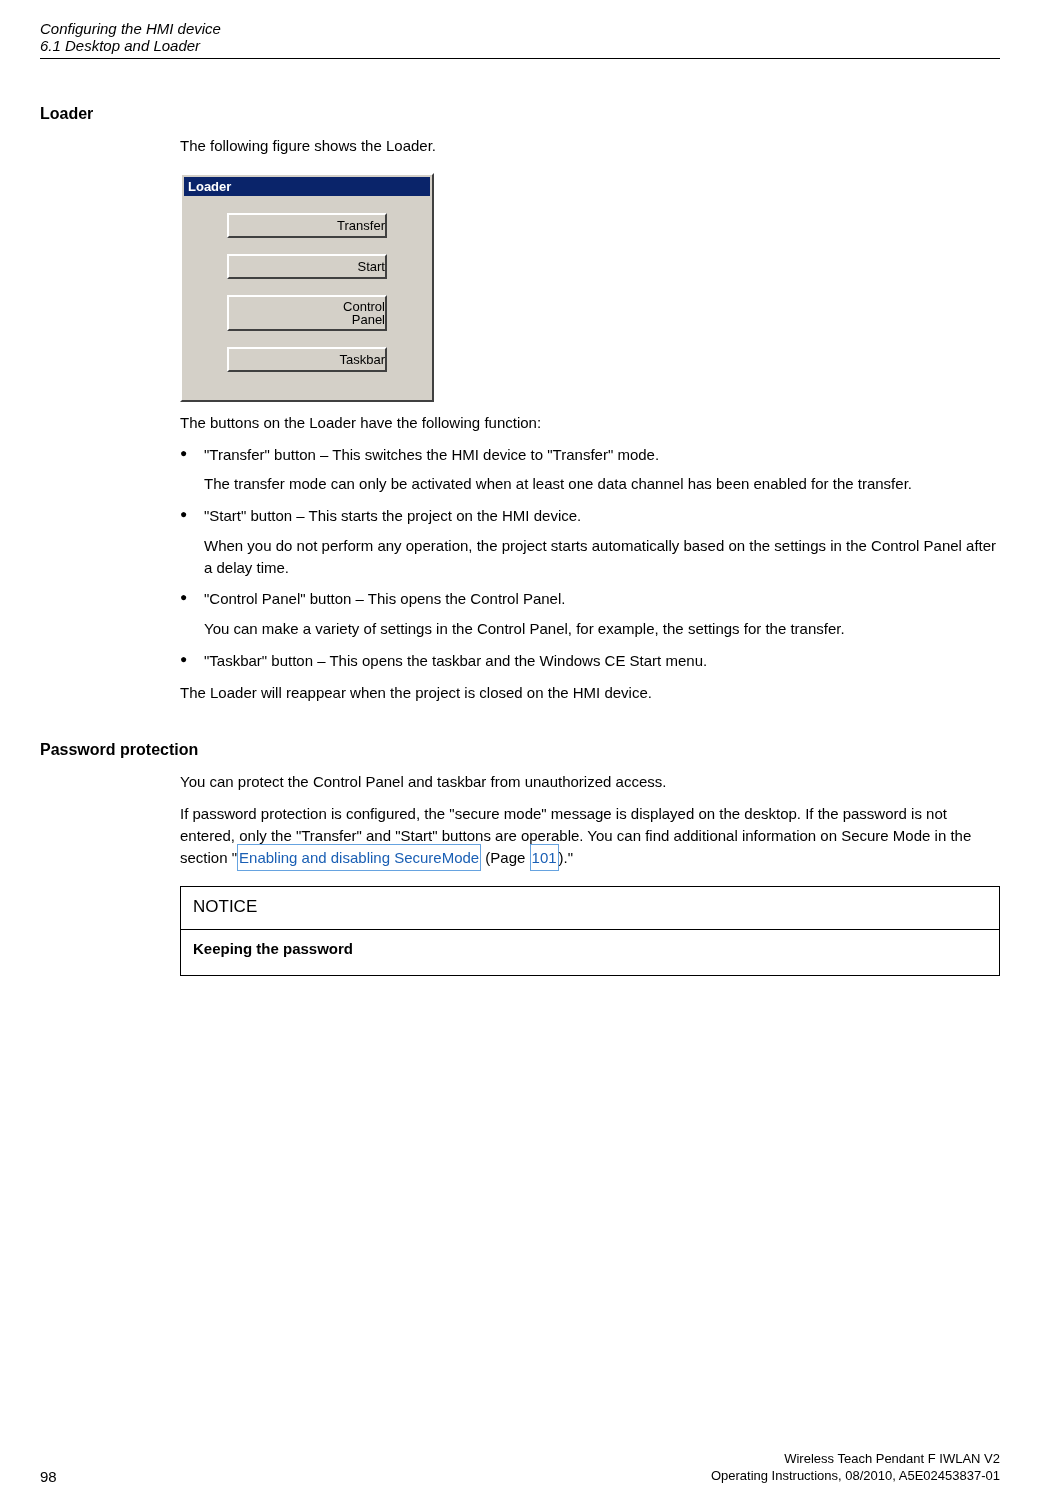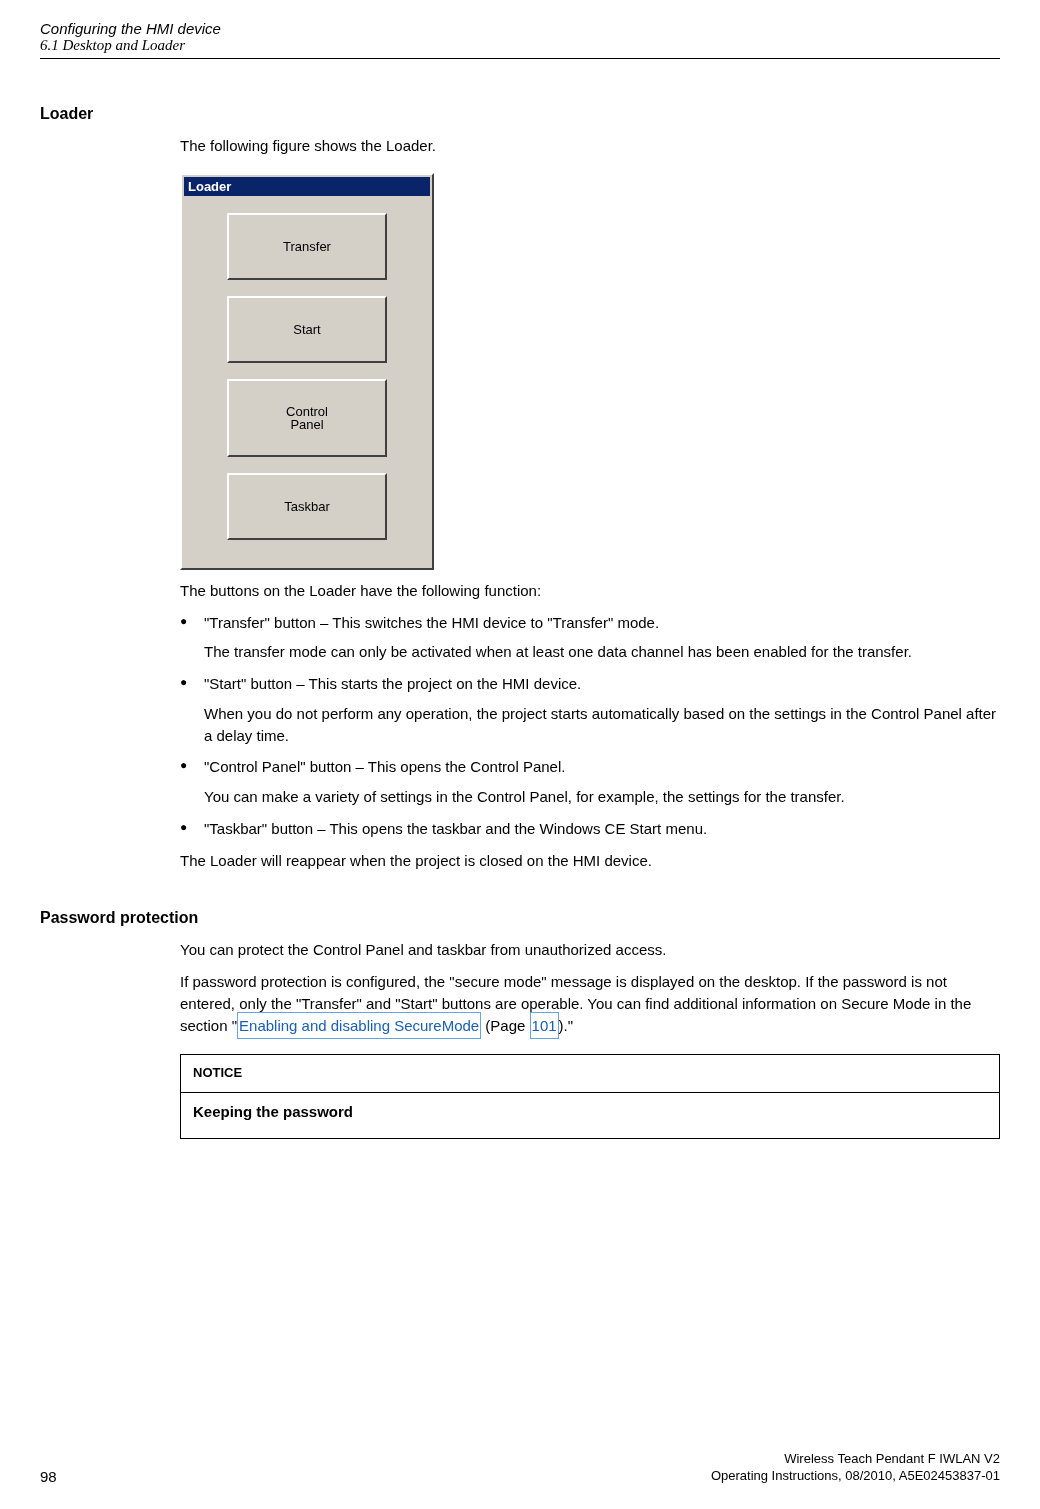--- a/index.html
+++ b/index.html
@@ -18,21 +18,20 @@
       padding: 0;
     }
     .header {
       padding: 20px 40px 8px 40px;
       font-style: italic;
       font-size: 15px;
     }
     .header-line2 {
       border-bottom: 1px solid #000;
       padding-bottom: 4px;
-      font-family: Liberation Serif, serif;
     }
     .section-heading {
       font-weight: bold;
       font-size: 16px;
       margin: 38px 0 12px 40px;
     }
     .body-text {
       margin-left: 180px;
       margin-right: 40px;
       line-height: 1.45;
@@ -62,22 +61,22 @@
     }
     .loader-button {
       display: block;
       width: 160px;
       margin: 16px auto 0 auto;
       background: #d4d0c8;
       border-top: 2px solid #fff;
       border-left: 2px solid #fff;
       border-right: 2px solid #404040;
       border-bottom: 2px solid #404040;
-      text-align: center;
-      padding: 24px 0;
+      text-align: right;
+      padding: 3px 0;
       font-family: Tahoma, Arial, sans-serif;
       font-size: 13px;
       color: #000;
     }
     .loader-button-sub {
       font-size: 13px;
       line-height: 1.0;
     }
     ul.bullets {
       list-style: none;
@@ -114,22 +113,22 @@
     }
     .notice-inner {
       padding: 10px 12px 12px 12px;
     }
     .notice-hr {
       border: none;
       border-top: 1px solid #000;
       margin: 0;
     }
     .notice-title {
-      font-weight: bold;
-      font-size: 13px;
+      font-weight: normal;
+      font-size: 17px;
     }
     .notice-sub {
       font-weight: bold;
       font-size: 15px;
       margin-bottom: 6px;
     }
     .notice-text {
       line-height: 1.4;
       margin-bottom: 8px;
     }

